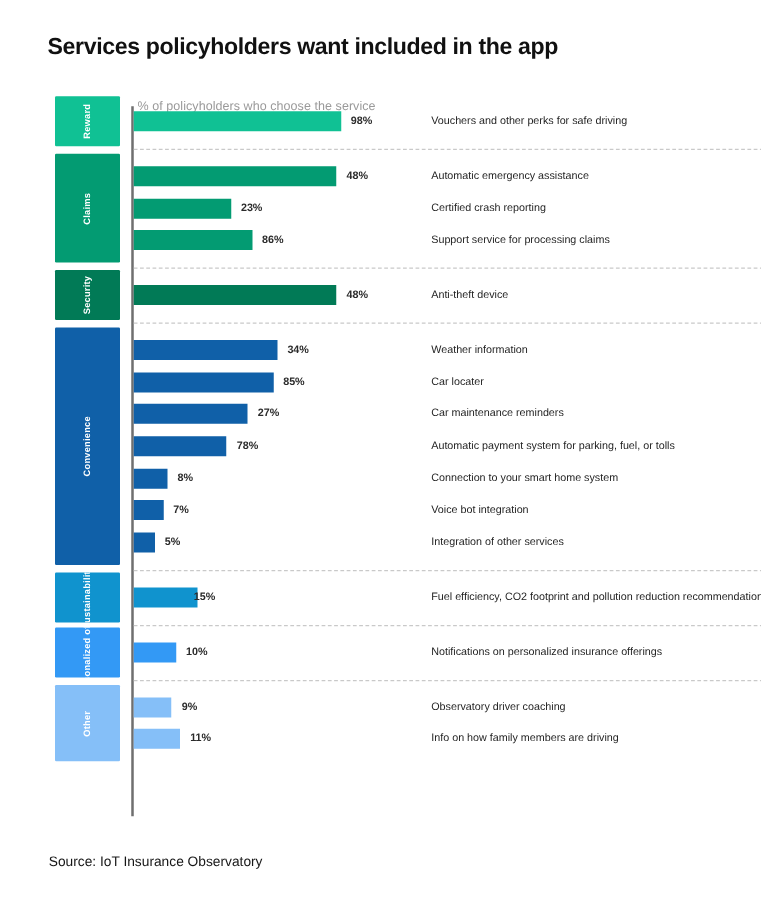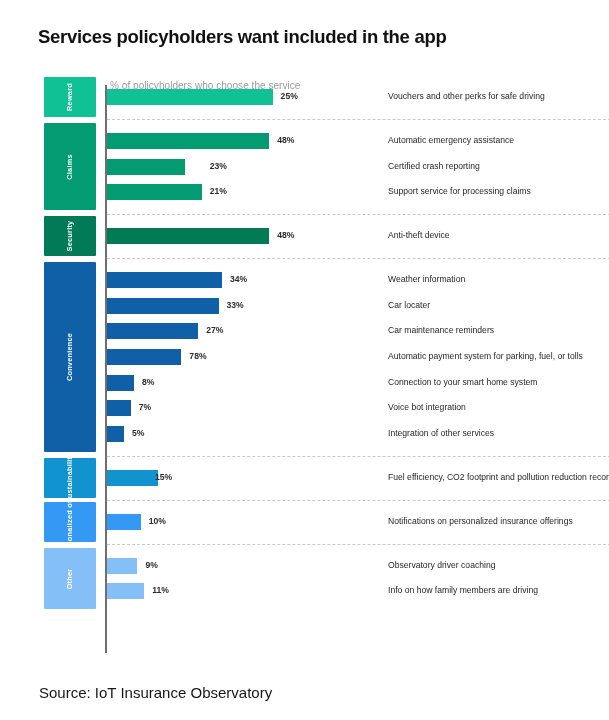--- a/index.html
+++ b/index.html
@@ -101,34 +101,33 @@
     color: #2b2b2b;
     white-space: nowrap;
   }
   .bar-desc {
     position: absolute;
     left: 238px;
     top: 2px;
     font-size: 8.6px;
     color: #1f1f1f;
     white-space: nowrap;
-    margin-left: 43px;
   }
   .divider {
     position: absolute;
     left: 69px;
     width: 529px;
     height: 0;
     border-top: 1px dashed #c9c9c9;
   }
   .source {
     position: absolute;
     left: 39px;
     top: 684px;
-    font-size: 15px;
+    font-size: 11px;
     color: #161616;
     white-space: nowrap;
   }
 </style>
 </head>
 <body>
 
 <div class="page">
 
   <div class="chart-title">Services policyholders want included in the app</div>
@@ -156,51 +155,51 @@
         <div class="cat-block" style="top: 416.8px; height: 40px; background: rgb(51, 153, 245);">
           <div class="cat-label two-line">Personalized offers</div>
         </div>
         <div class="cat-block" style="top: 462.8px; height: 61.6px; background: rgb(133, 191, 248);">
           <div class="cat-label">Other</div>
         </div>
       </div>
     <div id="bar-rows">
         <div class="bar-row" style="top: 4px;">
           <div class="bar" style="width: 165.62px; background: rgb(16, 193, 148);"></div>
-          <div class="bar-value" style="left: 173.62px;">25%</div>
+          <div class="bar-value" style="left: 173.62px;">98%</div>
           <div class="bar-desc">Vouchers and other perks for safe driving</div>
         </div>
         <div class="bar-row" style="top: 48px;">
           <div class="bar" style="width: 162.24px; background: rgb(3, 155, 114);"></div>
           <div class="bar-value" style="left: 170.24px;">48%</div>
           <div class="bar-desc">Automatic emergency assistance</div>
         </div>
         <div class="bar-row" style="top: 73.6px;">
           <div class="bar" style="width: 77.74px; background: rgb(3, 155, 114);"></div>
-          <div class="bar-value" style="left: 85.74px; margin-left: 17px;">23%</div>
+          <div class="bar-value" style="left: 85.74px;">23%</div>
           <div class="bar-desc">Certified crash reporting</div>
         </div>
         <div class="bar-row" style="top: 99.2px;">
           <div class="bar" style="width: 94.64px; background: rgb(3, 155, 114);"></div>
-          <div class="bar-value" style="left: 102.64px;">21%</div>
+          <div class="bar-value" style="left: 102.64px;">86%</div>
           <div class="bar-desc">Support service for processing claims</div>
         </div>
         <div class="bar-row" style="top: 143.2px;">
           <div class="bar" style="width: 162.24px; background: rgb(1, 122, 86);"></div>
           <div class="bar-value" style="left: 170.24px;">48%</div>
           <div class="bar-desc">Anti-theft device</div>
         </div>
         <div class="bar-row" style="top: 187.2px;">
           <div class="bar" style="width: 114.92px; background: rgb(16, 96, 168);"></div>
           <div class="bar-value" style="left: 122.92px;">34%</div>
           <div class="bar-desc">Weather information</div>
         </div>
         <div class="bar-row" style="top: 212.8px;">
           <div class="bar" style="width: 111.54px; background: rgb(16, 96, 168);"></div>
-          <div class="bar-value" style="left: 119.54px;">33%</div>
+          <div class="bar-value" style="left: 119.54px;">85%</div>
           <div class="bar-desc">Car locater</div>
         </div>
         <div class="bar-row" style="top: 238.4px;">
           <div class="bar" style="width: 91.26px; background: rgb(16, 96, 168);"></div>
           <div class="bar-value" style="left: 99.26px;">27%</div>
           <div class="bar-desc">Car maintenance reminders</div>
         </div>
         <div class="bar-row" style="top: 264px;">
           <div class="bar" style="width: 74.36px; background: rgb(16, 96, 168);"></div>
           <div class="bar-value" style="left: 82.36px;">78%</div>

